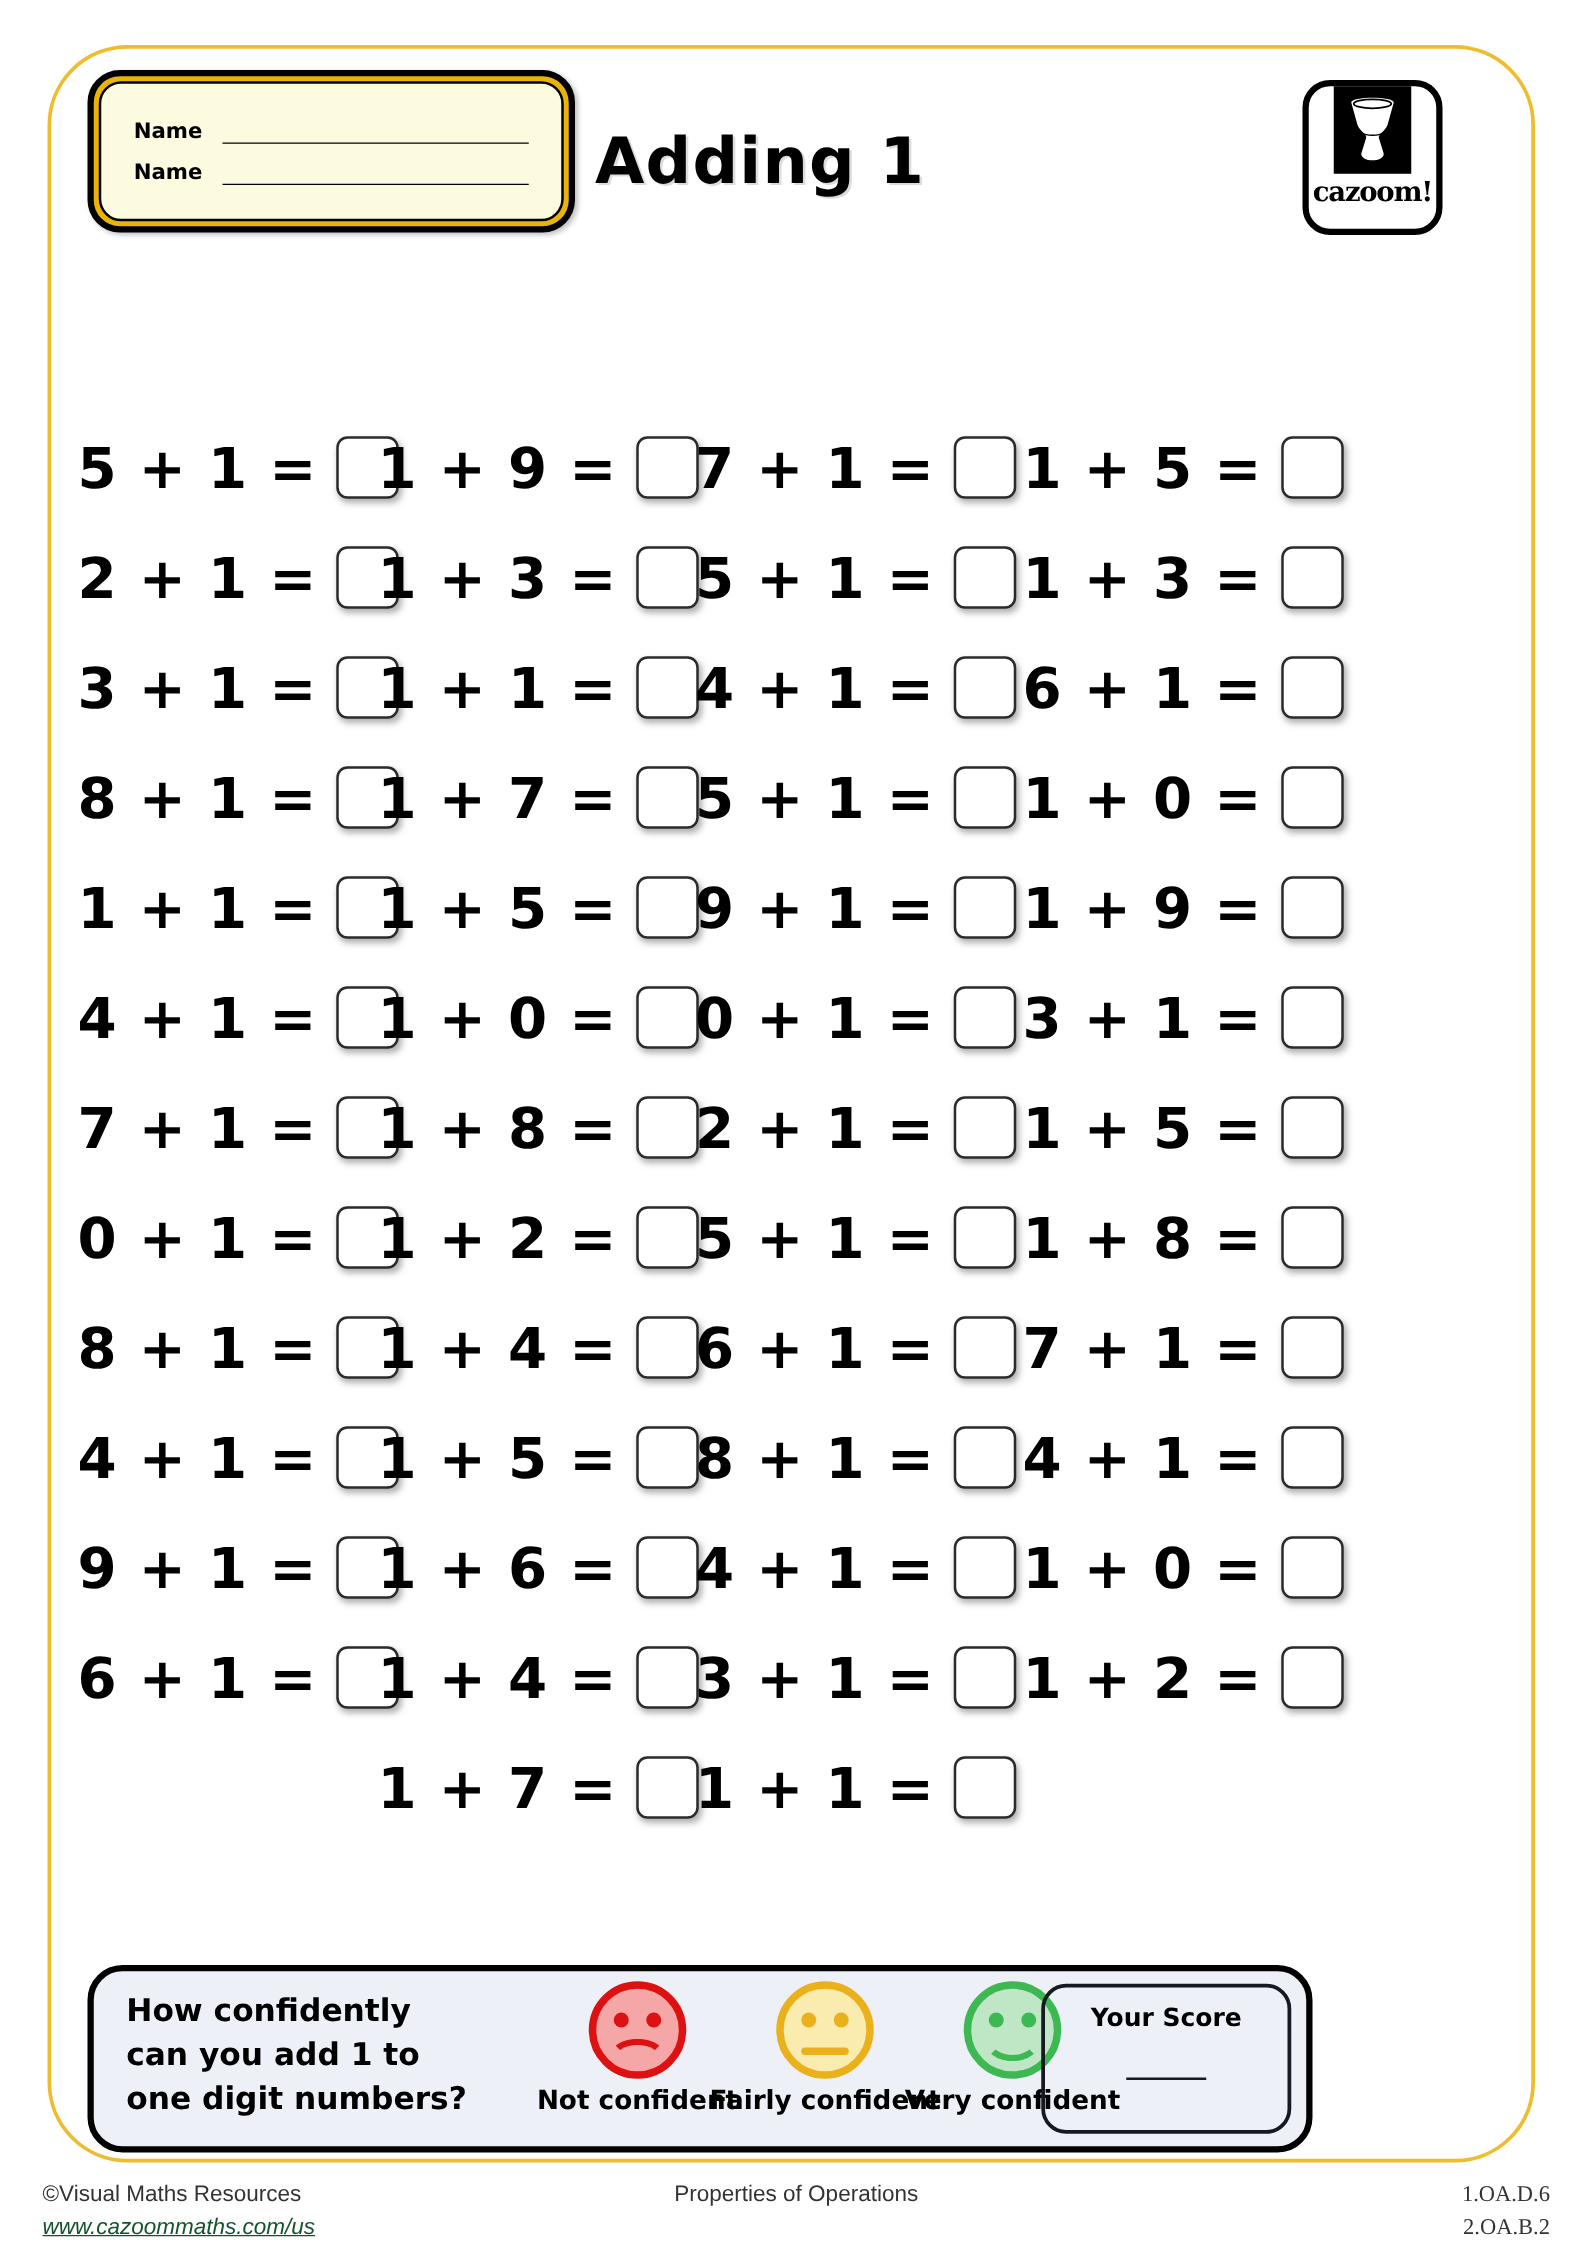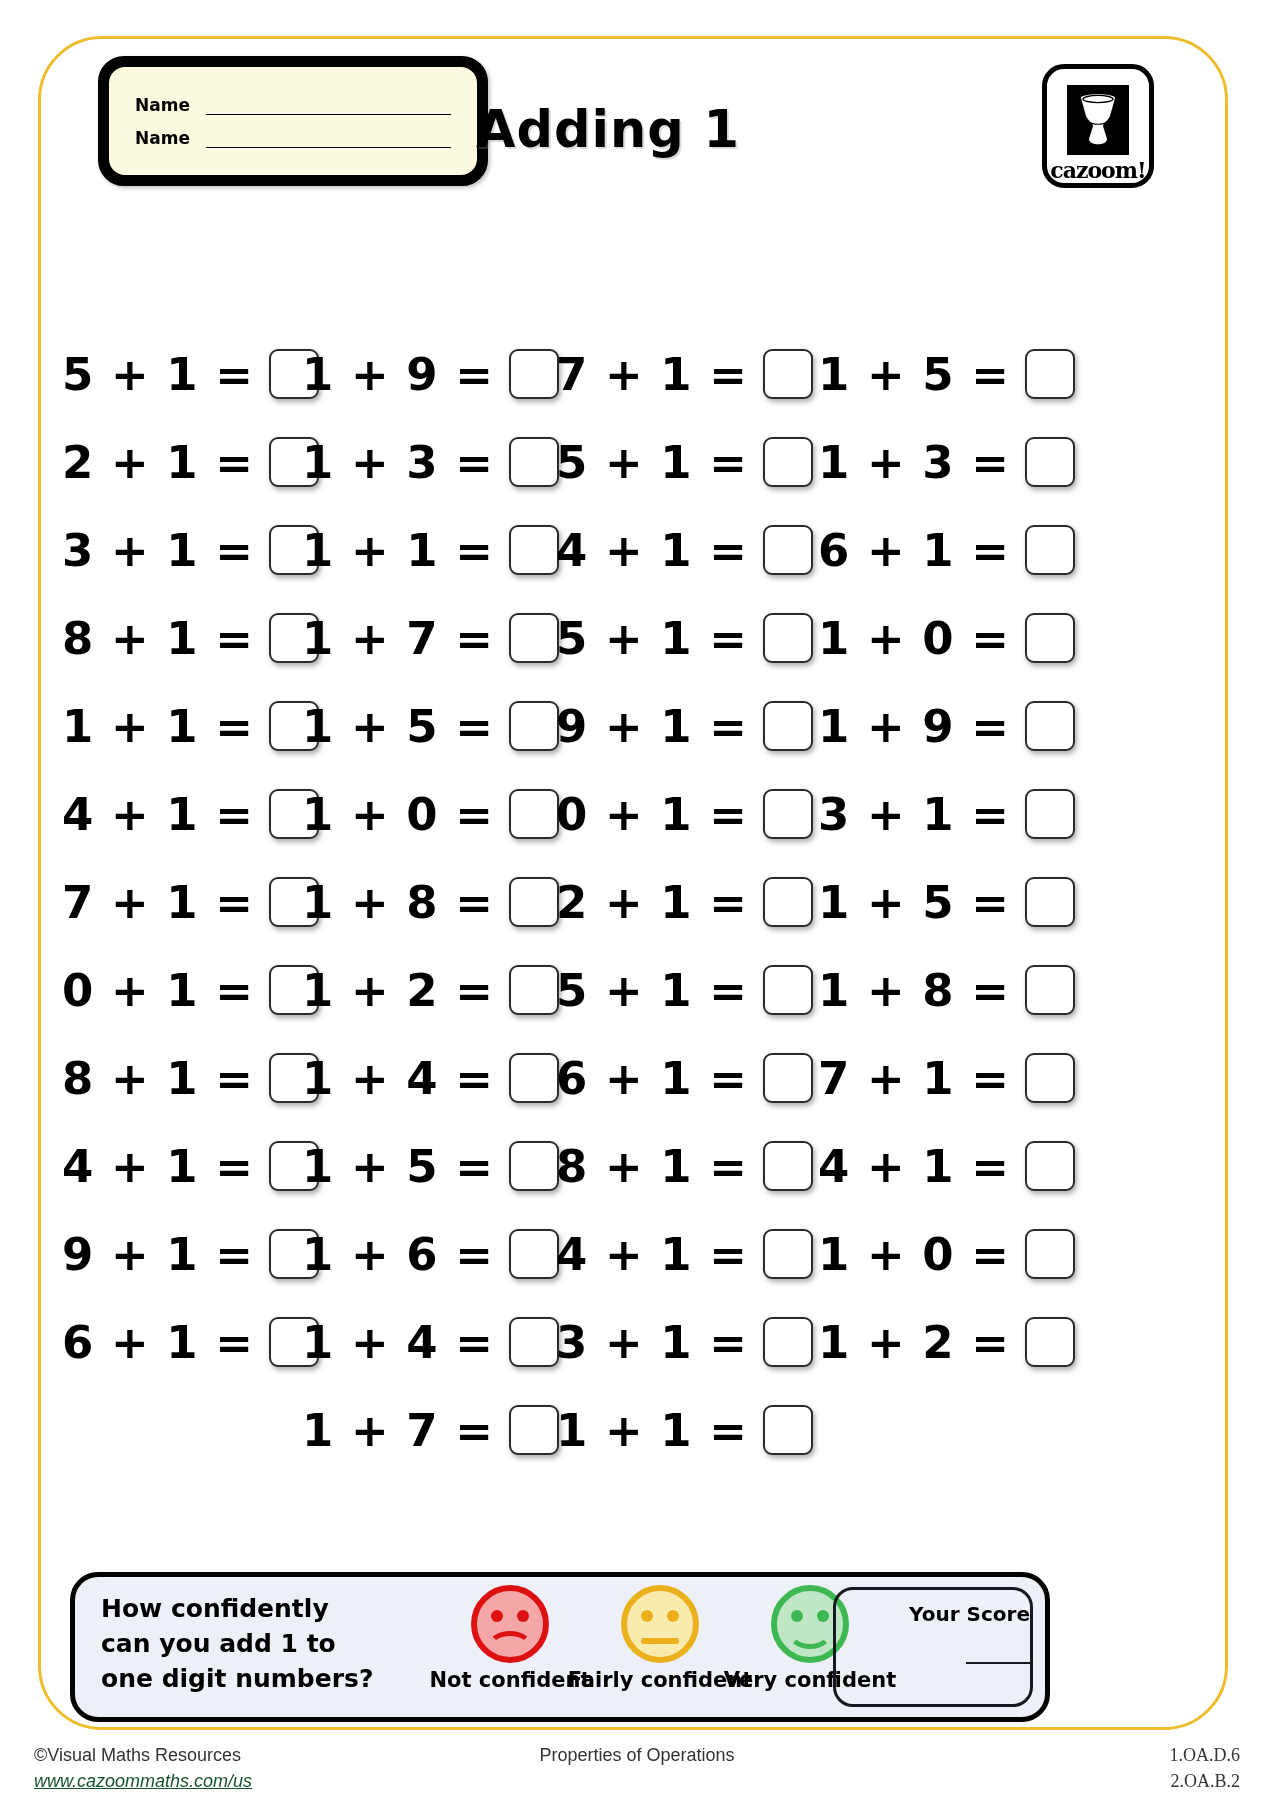--- a/index.html
+++ b/index.html
@@ -5,40 +5,40 @@
   html,body{margin:0;padding:0;background:#ffffff;}
   body{width:1274px;height:1801px;position:relative;overflow:hidden;
        font-family:"DejaVu Sans",sans-serif;color:#000;}
 
   
   .frame{position:absolute;left:38px;top:36px;width:1184px;height:1688px;
          border:3px solid var(--frame,#eebd2e);border-radius:64px;}
 
   
   .namebox{position:absolute;left:70px;top:56px;width:390px;height:130px;
-           border:5px solid #000;border-radius:26px;background:#000000;
-           padding:4px;box-sizing:border-box;box-shadow:2px 2px 4px rgba(0,0,0,.25);margin-left:28px;}
+           border:5px solid #000;border-radius:26px;background:#eab308;
+           padding:4px;box-sizing:border-box;box-shadow:2px 2px 4px rgba(0,0,0,.25);}
   .namebox-inner{width:100%;height:100%;border:2px solid #000;border-radius:18px;
            background:var(--namebox,#fcfadf);box-sizing:border-box;
            display:flex;flex-direction:column;justify-content:center;gap:12px;
            padding:0 26px;}
   .field-row{display:flex;align-items:flex-end;gap:16px;}
   .field-label{font-weight:bold;font-size:17px;}
   .field-line{flex:1;border-bottom:1.5px solid #000;height:20px;}
 
   
   .title{position:absolute;left:432px;top:84px;width:320px;margin:16px;
          text-align:center;font-size:51px;font-weight:800;letter-spacing:1px;
          text-shadow:2px 2px 0 rgba(140,140,140,.30);}
 
   
   .logo{position:absolute;left:1042px;top:64px;width:112px;height:124px;
         border:5px solid #000;border-radius:22px;background:#fff;box-sizing:border-box;
         display:flex;flex-direction:column;align-items:center;justify-content:flex-start;
-        padding-top:16px;}
+        padding-top:0;}
   .logo-drum{width:62px;height:70px;background:#000;display:flex;
         align-items:center;justify-content:center;}
   .logo-text{font-family:"DejaVu Serif",serif;font-weight:900;font-size:22px;
         letter-spacing:-1px;margin-top:2px;}
 
   
   .pcol{position:absolute;top:330px;}
   .prob{height:88px;display:flex;align-items:center;justify-content:flex-start;gap:15px;}
   .expr{font-size:45px;font-weight:bold;letter-spacing:1px;white-space:nowrap;}
   .abox{width:46px;height:46px;flex:none;background:#fff;
@@ -66,21 +66,21 @@
   .face.sad .mouth{left:10px;right:10px;top:40px;height:22px;
         border:5px solid transparent;border-top:5px solid var(--c);border-radius:50%;}
   .face.neutral .mouth{left:14px;right:14px;top:47px;height:6px;background:var(--c);
         border-radius:3px;}
   .face.happy .mouth{left:10px;right:10px;top:22px;height:26px;
         border:5px solid transparent;border-bottom:5px solid var(--c);border-radius:50%;}
   .clabel{margin-top:5px;font-weight:bold;font-size:21px;white-space:nowrap;}
 
   .scorebox{position:absolute;right:12px;top:10px;bottom:10px;width:200px;
         border:3.5px solid #181822;border-radius:20px;box-sizing:border-box;
-        display:flex;flex-direction:column;align-items:flex-end;}
+        display:flex;flex-direction:column;align-items:center;}
   .score-label{font-weight:bold;font-size:20px;margin-top:12px;}
   .score-line{width:64px;border-bottom:2.5px solid #181822;height:36px;}
 
   
   .footer{position:absolute;left:0;top:1742px;width:1274px;height:59px;
         font-family:"Liberation Sans",sans-serif;font-size:18px;line-height:26px;color:#333;}
   .foot-left{position:absolute;left:34px;top:0;text-align:left;}
   .foot-center{position:absolute;left:0;width:100%;top:0;text-align:center;}
   .foot-right{position:absolute;right:34px;top:0;text-align:right;font-family:Liberation Serif, serif;}
   .weblink{color:#14532d;text-decoration:underline;cursor:pointer;font-style:italic;}

